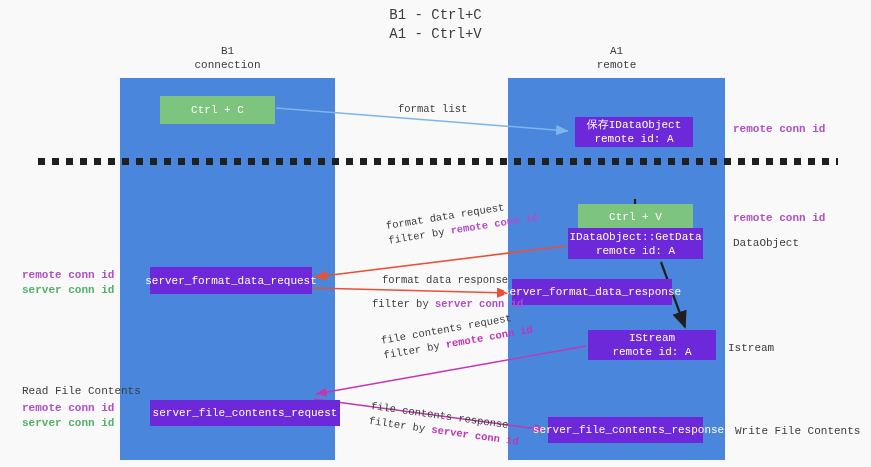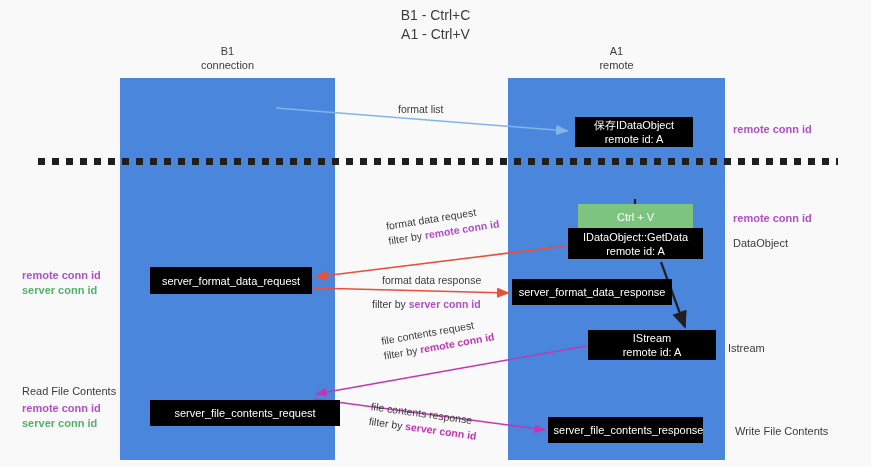--- a/index.html
+++ b/index.html
@@ -11,20 +11,21 @@
     width: 871px;
     height: 467px;
     position: relative;
     overflow: hidden;
     font-family: "Liberation Sans", "DejaVu Sans", sans-serif;
     color: #3c3c3c;
   }
   .canvas {
     position: absolute;
     inset: 0;
+    font-family: Liberation Mono, monospace;
   }
   
   .title {
     position: absolute;
     left: 0;
     top: 6px;
     width: 871px;
     text-align: center;
     font-size: 14px;
     line-height: 19px;
@@ -71,21 +72,21 @@
     flex-direction: column;
     align-items: center;
     justify-content: center;
     color: #ffffff;
     font-size: 11px;
     line-height: 14px;
     text-align: center;
     padding: 2px 6px;
   }
   .node.green  { background: #7dc57f; }
-  .node.orange { background: #000000; }
+  .node.orange { background: #6d28d9; }
 
   .n-ctrlc   { left: 160px; top: 96px;  width: 115px; height: 28px; }
   .n-save    { left: 575px; top: 117px; width: 118px; height: 30px; }
   .n-ctrlv   { left: 578px; top: 172px; width: 115px; height: 26px; margin-top: 32px; }
   .n-getdata { left: 568px; top: 228px; width: 135px; height: 31px; }
   .n-fdreq   { left: 150px; top: 267px; width: 162px; height: 27px; }
   .n-fdresp  { left: 512px; top: 279px; width: 160px; height: 26px; }
   .n-istream { left: 588px; top: 330px; width: 128px; height: 30px; }
   .n-fcreq   { left: 150px; top: 400px; width: 190px; height: 26px; }
   .n-fcresp  { left: 548px; top: 417px; width: 155px; height: 26px; padding-left: 12px; }
@@ -196,20 +197,23 @@
 
     <line x1="661" y1="262" x2="685" y2="327" stroke="#1f1f1f" stroke-width="2.2" marker-end="url(#ah-black)"></line>
 
     <line x1="586" y1="346" x2="316" y2="394" stroke="#c236b4" stroke-width="1.4" marker-end="url(#ah-mag)"></line>
 
     <line x1="314" y1="399" x2="545" y2="430" stroke="#c236b4" stroke-width="1.4" marker-end="url(#ah-mag)"></line>
   </svg>
 
   <div class="divider"></div>
 
+  <div class="node green n-ctrlc">
+    <span>Ctrl + C</span>
+  </div>
 
   <div class="node orange n-save">
     <span>保存IDataObject</span>
     <span>remote id: A</span>
   </div>
 
   <div class="node green n-ctrlv">
     <span>Ctrl + V</span>
   </div>
 

